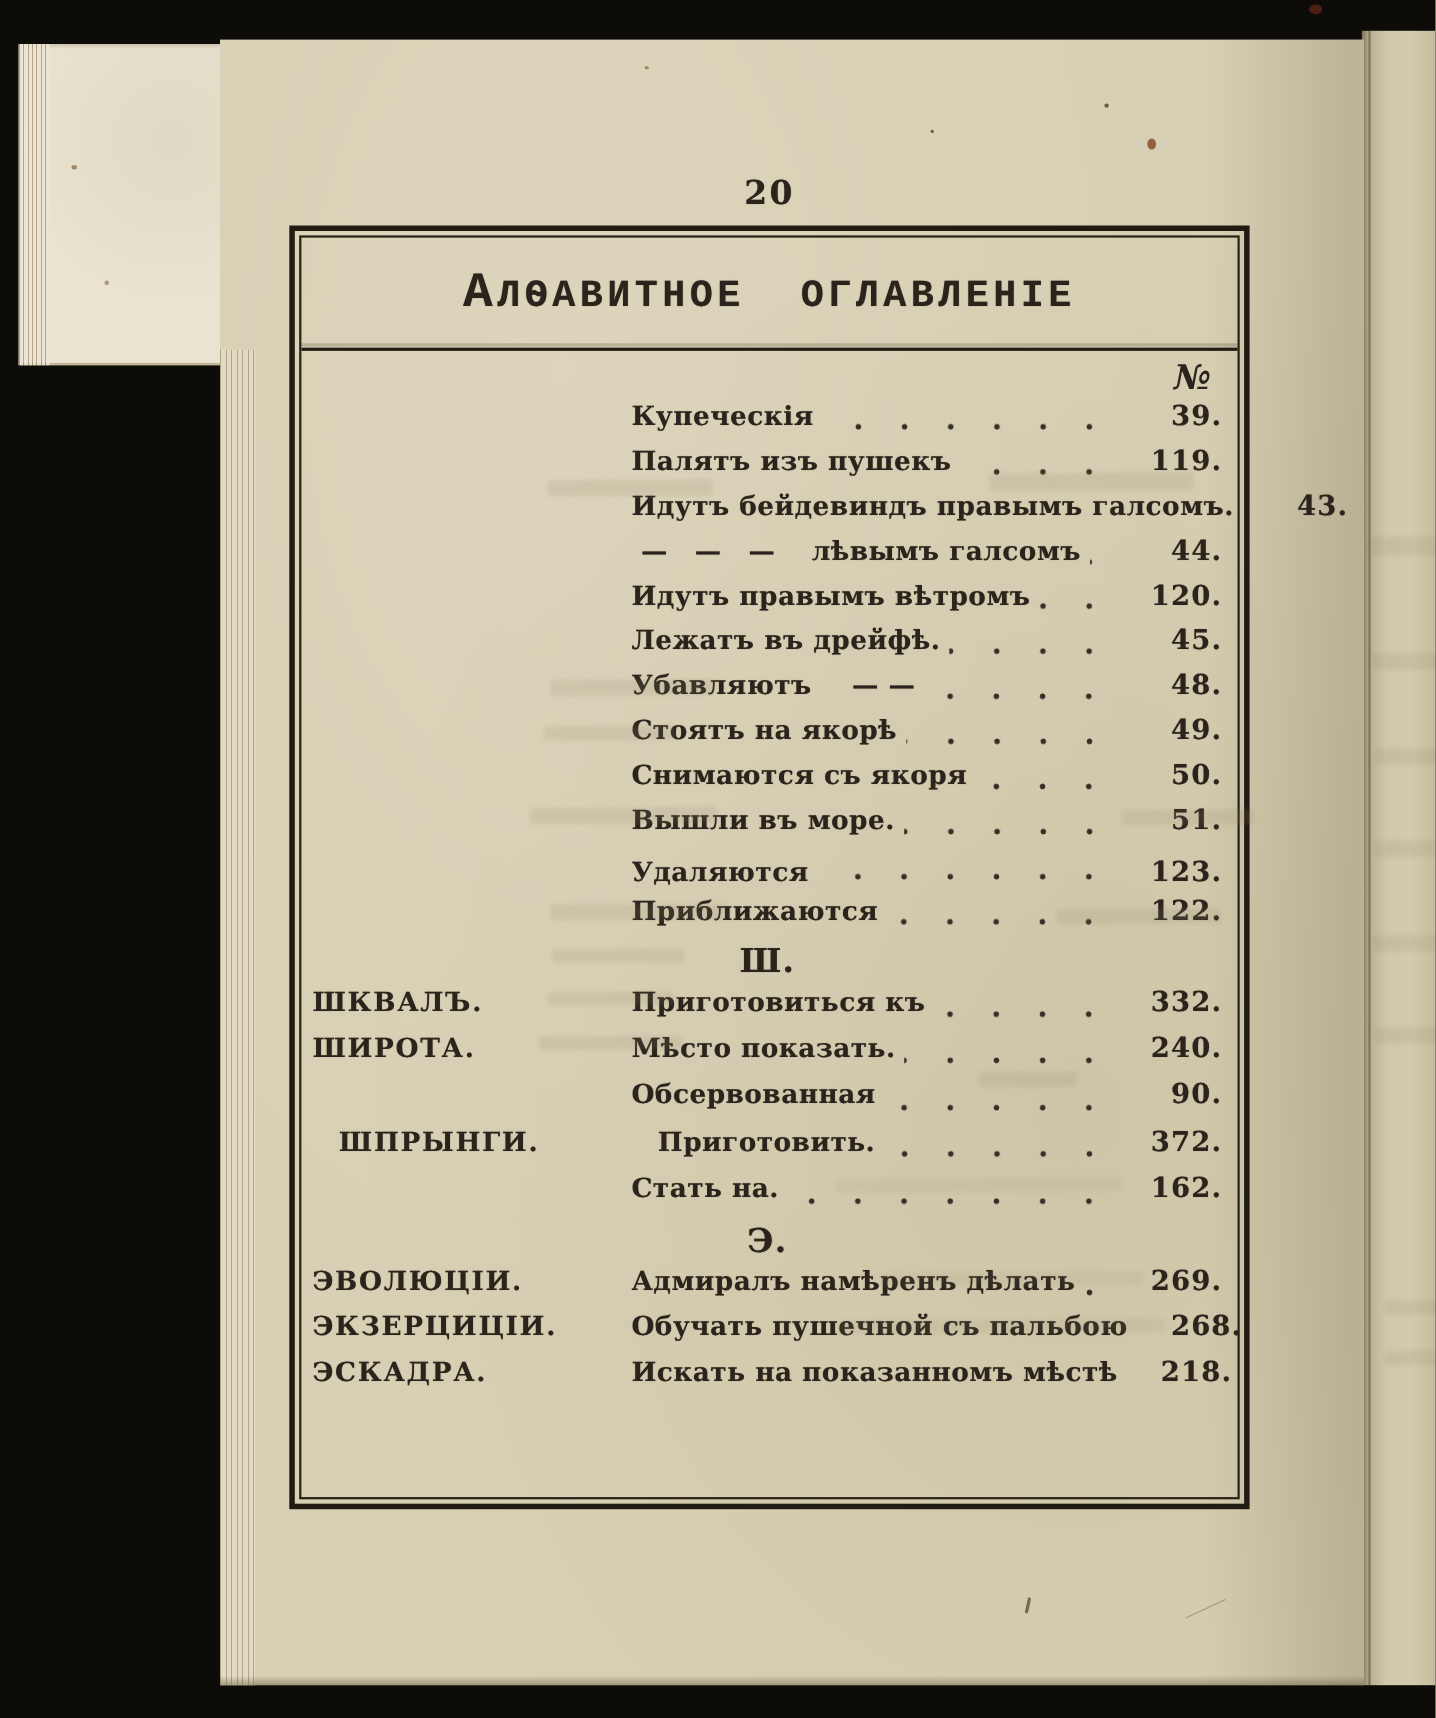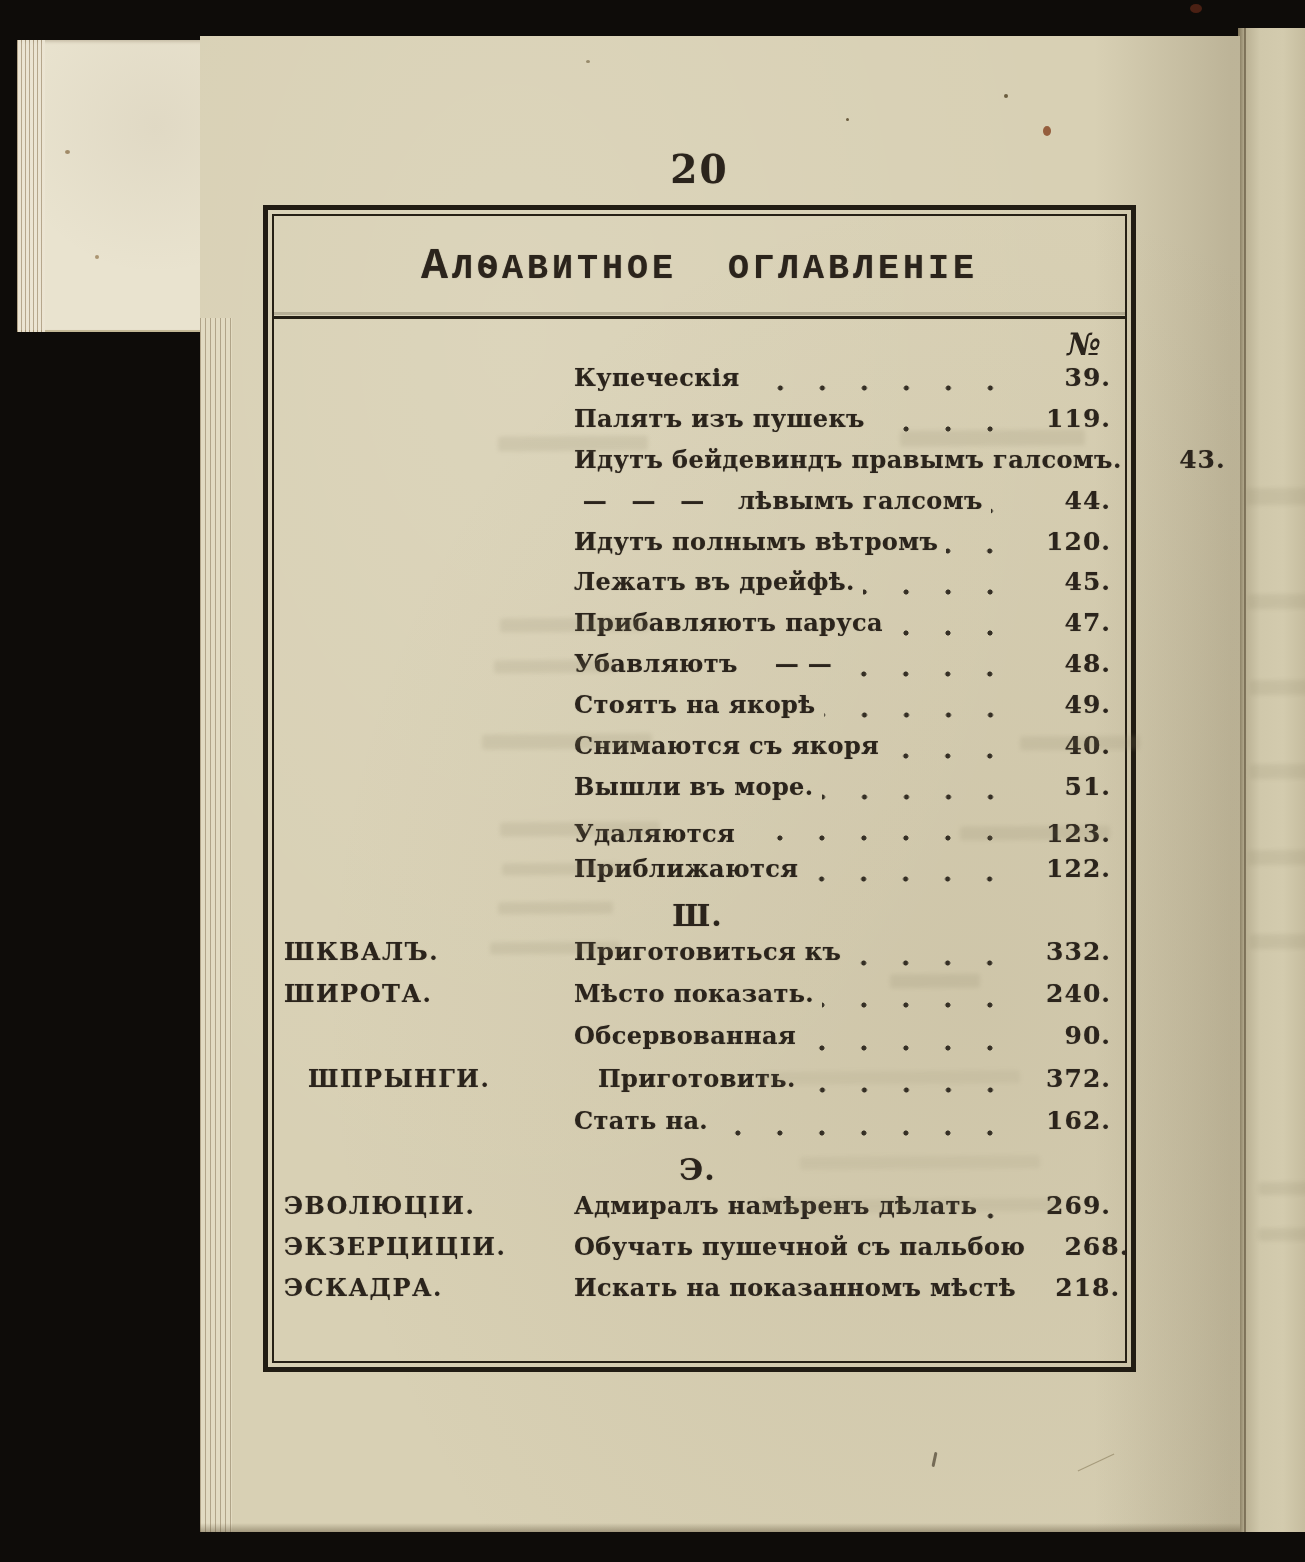--- a/index.html
+++ b/index.html
@@ -53,22 +53,22 @@
       repeating-linear-gradient(90deg, rgba(128,110,80,.5) 0 1px, rgba(0,0,0,0) 1px 5px),
       #e2dbc2;
   }
   
   .main-page::after{
     content:"";position:absolute;left:0;right:0;bottom:0;height:9px;
     background:linear-gradient(180deg, rgba(0,0,0,0), rgba(96,84,58,.45));
   }
 
   .page-number{
-    position:absolute;left:63px;top:110px;width:873px;
-    text-align:center;font-size:39px;font-weight:bold;letter-spacing:2px;
+    position:absolute;left:63px;top:122px;width:873px;
+    text-align:center;font-size:30px;font-weight:bold;letter-spacing:2px;
     text-shadow:0 0 1px rgba(43,37,28,.45);
   }
 
   
   .frame{
     position:absolute;left:63px;top:169px;width:873px;height:1167px;
     border:5px solid #211c13;box-sizing:border-box;
   }
   .frame-inner{
     position:absolute;inset:4px;border:2px solid #262015;
@@ -195,53 +195,47 @@
     <span class="num">43.</span>
   </div>
             <div class="row" style="height: 40.9px;">
     <span class="headword"></span>
     <span class="entry"> — — —  лѣвымъ галсомъ</span>
     <span class="leader"></span>
     <span class="num">44.</span>
   </div>
             <div class="row" style="height: 40.9px;">
     <span class="headword"></span>
-    <span class="entry">Идутъ полнымъ вѣтромъ</span>
+    <span class="entry">Идутъ правымъ вѣтромъ</span>
     <span class="leader"></span>
     <span class="num">120.</span>
   </div>
             <div class="row" style="height: 40.9px;">
     <span class="headword"></span>
     <span class="entry">Лежатъ въ дрейфѣ.</span>
     <span class="leader"></span>
     <span class="num">45.</span>
   </div>
             <div class="row" style="height: 40.9px;">
     <span class="headword"></span>
-    <span class="entry">Прибавляютъ паруса</span>
-    <span class="leader"></span>
-    <span class="num">47.</span>
-  </div>
-            <div class="row" style="height: 40.9px;">
-    <span class="headword"></span>
     <span class="entry">Убавляютъ  — —</span>
     <span class="leader"></span>
     <span class="num">48.</span>
   </div>
             <div class="row" style="height: 40.9px;">
     <span class="headword"></span>
     <span class="entry">Стоятъ на якорѣ</span>
     <span class="leader"></span>
     <span class="num">49.</span>
   </div>
             <div class="row" style="height: 40.9px;">
     <span class="headword"></span>
     <span class="entry">Снимаются съ якоря</span>
     <span class="leader"></span>
-    <span class="num">40.</span>
+    <span class="num">50.</span>
   </div>
             <div class="row" style="height: 40.9px;">
     <span class="headword"></span>
     <span class="entry">Вышли въ море.</span>
     <span class="leader"></span>
     <span class="num">51.</span>
   </div>
             <div class="row" style="height: 40.9px; align-items: center;">
     <span class="headword"></span>
     <span class="entry">Удаляются</span>

